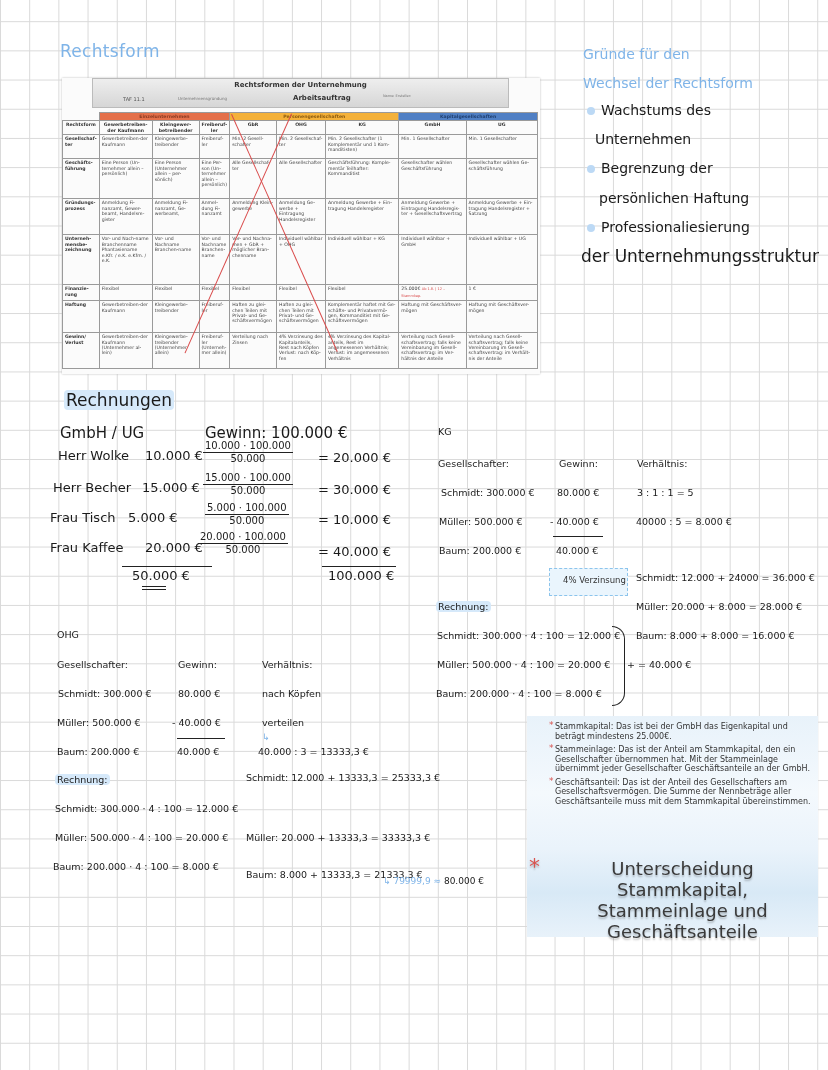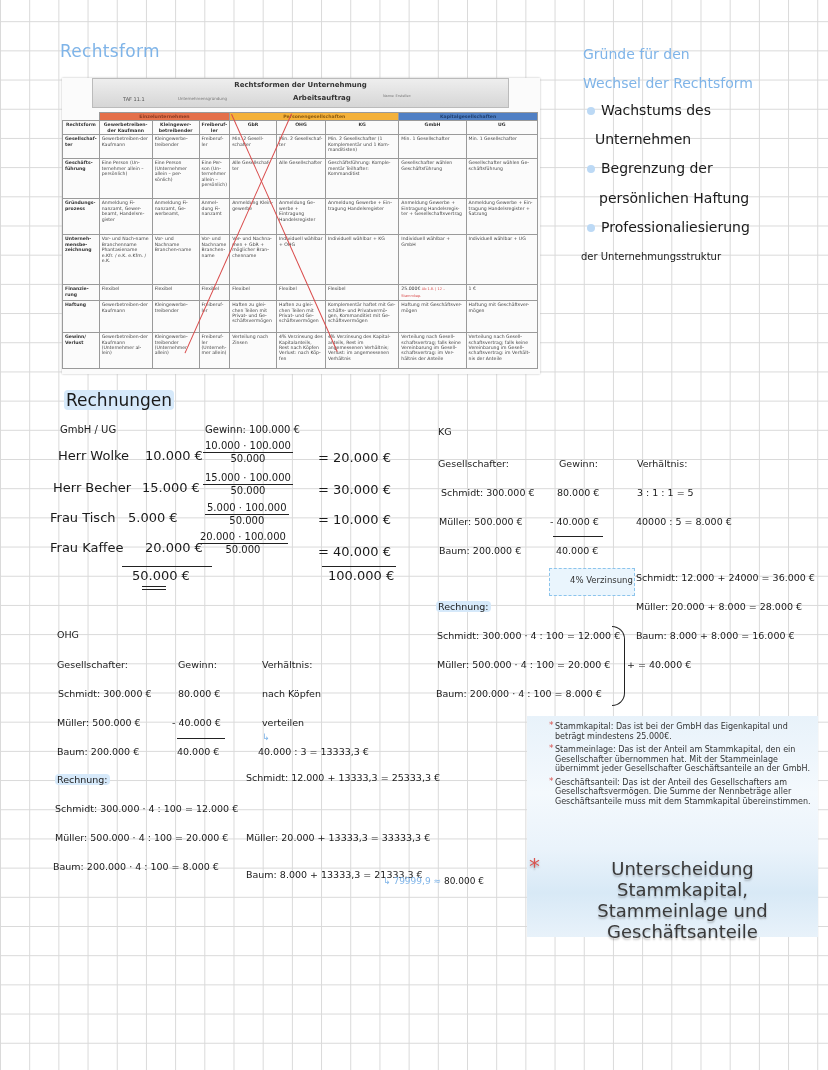--- a/index.html
+++ b/index.html
@@ -41,21 +41,21 @@
   .line{border-top:1.5px solid #222;}
   
   .slide{left:527px;top:716px;width:291px;height:221px;
     background:linear-gradient(180deg,#e8f2fa 0%,#f4f9fd 35%,#eaf3fb 60%,#d8e9f6 80%,#e8f2fa 100%);}
   .slide .pts{position:absolute;left:28px;top:6px;width:258px;font-family:"DejaVu Sans", sans-serif;font-size:8px;line-height:9.5px;color:#333;}
   .slide .pt{position:relative;margin-bottom:4px;padding-left:0;}
   .slide .star{color:#d9534f;position:absolute;left:-6px;top:-1px;font-size:9px;}
   .slide .ttl{position:absolute;left:0;top:142px;width:291px;text-align:center;font-family:"DejaVu Sans", sans-serif;font-size:18px;line-height:21px;color:#3a3a3a;text-shadow:0 2px 2px rgba(0,0,0,0.25);}
   .slide .ttl .star2{color:#d9534f;font-size:22px;position:absolute;left:2px;top:-2px;}
   .small{font-size:9.5px;}
-  .med{font-size:10px;}
+  .med{font-size:15px;}
   .big{font-size:13px;}
   .dashbox{border:1px dashed #8cc4ec;background:#eaf5fd;}
   .hl{background:#d6e9fa;border-radius:4px;padding:0 2px;}
 </style>
 </head>
 <body>
 
 <div class="abs hw blue h-title" style="left:60px;top:41px;">Rechtsform</div>
 
 <div class="abs sheet">
@@ -183,21 +183,21 @@
 <div class="abs hw blue" style="left:583px;top:40px;font-size:14px;line-height:29px;">
   <div>Gründe für den</div>
   <div>Wechsel der Rechtsform</div>
 </div>
 <div class="abs hw" style="left:587px;top:96px;font-size:14px;line-height:29.2px;">
   <div><span class="bullet"></span><span>Wachstums des</span></div>
   <div style="padding-left:8px">Unternehmen</div>
   <div><span class="bullet"></span><span>Begrenzung der</span></div>
   <div style="padding-left:12px">persönlichen Haftung</div>
   <div><span class="bullet"></span><span>Professionaliesierung</span></div>
-  <div style="font-size:10px;margin-left:-6px">der Unternehmungsstruktur</div>
+  <div style="font-size:17px;margin-left:-6px">der Unternehmungsstruktur</div>
 </div>
 
 <div class="abs hw" style="left:64px;top:390px;font-size:17px;border-radius:7px;"><span class="hl">Rechnungen</span></div>
 
 <div class="abs hw med" style="left:60px;top:424px;">GmbH / UG</div>
 <div class="abs hw med" style="left:205px;top:424px;">Gewinn: 100.000 €</div>
 
 <div class="abs hw big" style="left:58px;top:448px;">Herr Wolke</div>
 <div class="abs hw big" style="left:145px;top:448px;">10.000 €</div>
 <div class="abs hw frac" style="left:203px;top:440px;">
@@ -242,21 +242,21 @@
 <div class="abs hw small" style="left:637px;top:458px;">Verhältnis:</div>
 <div class="abs hw small" style="left:441px;top:487px;">Schmidt: 300.000 €</div>
 <div class="abs hw small" style="left:439px;top:516px;">Müller: 500.000 €</div>
 <div class="abs hw small" style="left:439px;top:545px;">Baum: 200.000 €</div>
 <div class="abs hw small" style="left:557px;top:487px;">80.000 €</div>
 <div class="abs hw small" style="left:550px;top:516px;">- 40.000 €</div>
 <div class="abs line" style="left:553px;top:536px;width:50px;"></div>
 <div class="abs hw small" style="left:556px;top:545px;">40.000 €</div>
 <div class="abs hw small" style="left:637px;top:487px;">3 : 1 : 1 = 5</div>
 <div class="abs hw small" style="left:636px;top:516px;">40000 : 5 = 8.000 €</div>
-<div class="abs hw dashbox" style="left:549px;top:568px;width:64px;height:26px;font-size:8.5px;line-height:22px;padding-left:20px;color:#333;">4% Verzinsung</div>
+<div class="abs hw dashbox" style="left:549px;top:568px;width:64px;height:26px;font-size:8.5px;line-height:22px;padding-left:13px;color:#333;">4% Verzinsung</div>
 <div class="abs hw small" style="left:636px;top:572px;">Schmidt: 12.000 + 24000 = 36.000 €</div>
 <div class="abs hw small" style="left:636px;top:601px;">Müller: 20.000 + 8.000 = 28.000 €</div>
 <div class="abs hw small" style="left:636px;top:630px;">Baum: 8.000 + 8.000 = 16.000 €</div>
 <div class="abs hw small" style="left:436px;top:601px;"><span class="hl">Rechnung:</span></div>
 <div class="abs hw small" style="left:437px;top:630px;">Schmidt: 300.000 · 4 : 100 = 12.000 €</div>
 <div class="abs hw small" style="left:437px;top:659px;">Müller: 500.000 · 4 : 100 = 20.000 €</div>
 <div class="abs hw small" style="left:436px;top:688px;">Baum: 200.000 · 4 : 100 = 8.000 €</div>
 <div class="abs" style="left:612px;top:626px;width:12px;height:78px;border:1.5px solid #222;border-left:none;border-radius:0 14px 14px 0;"></div>
 <div class="abs hw small" style="left:627px;top:659px;">+ = 40.000 €</div>
 

